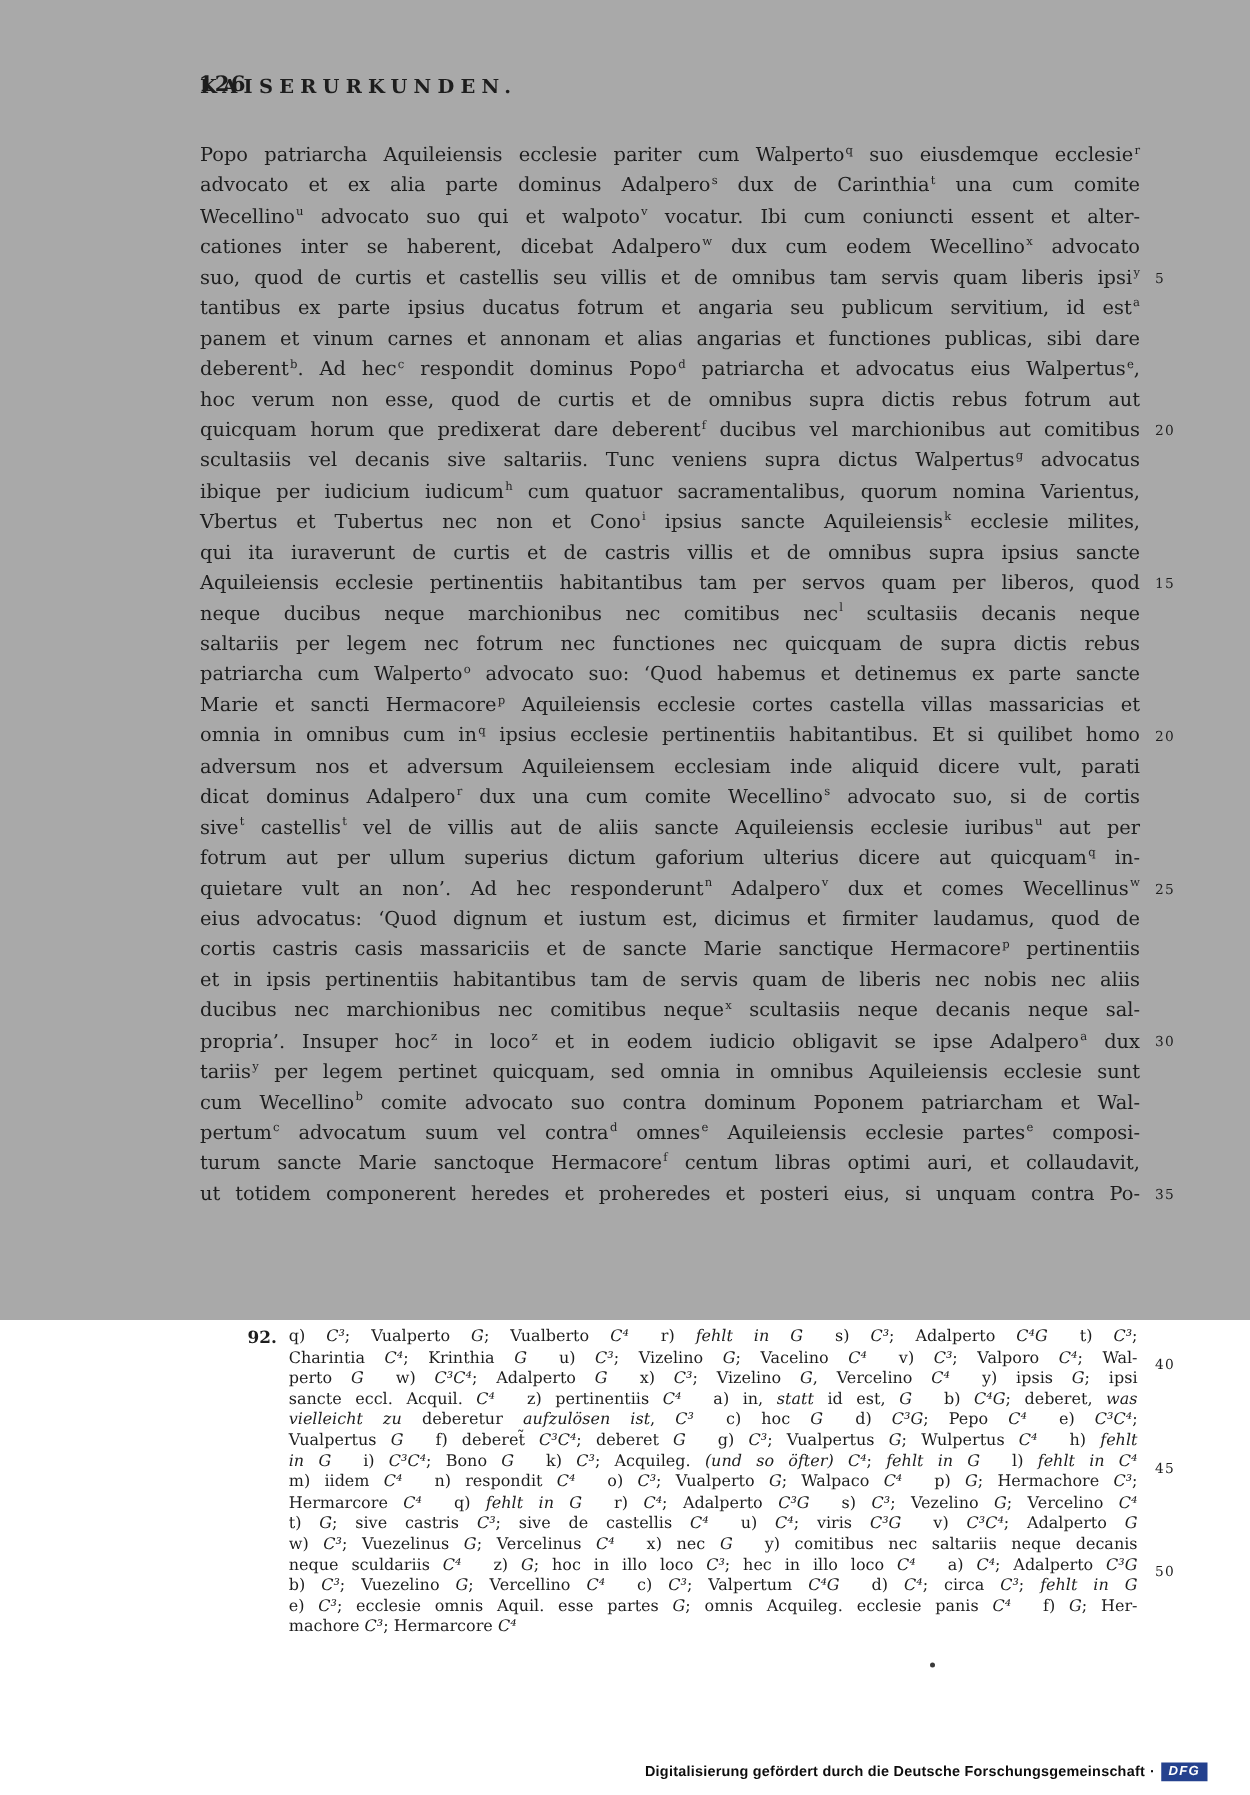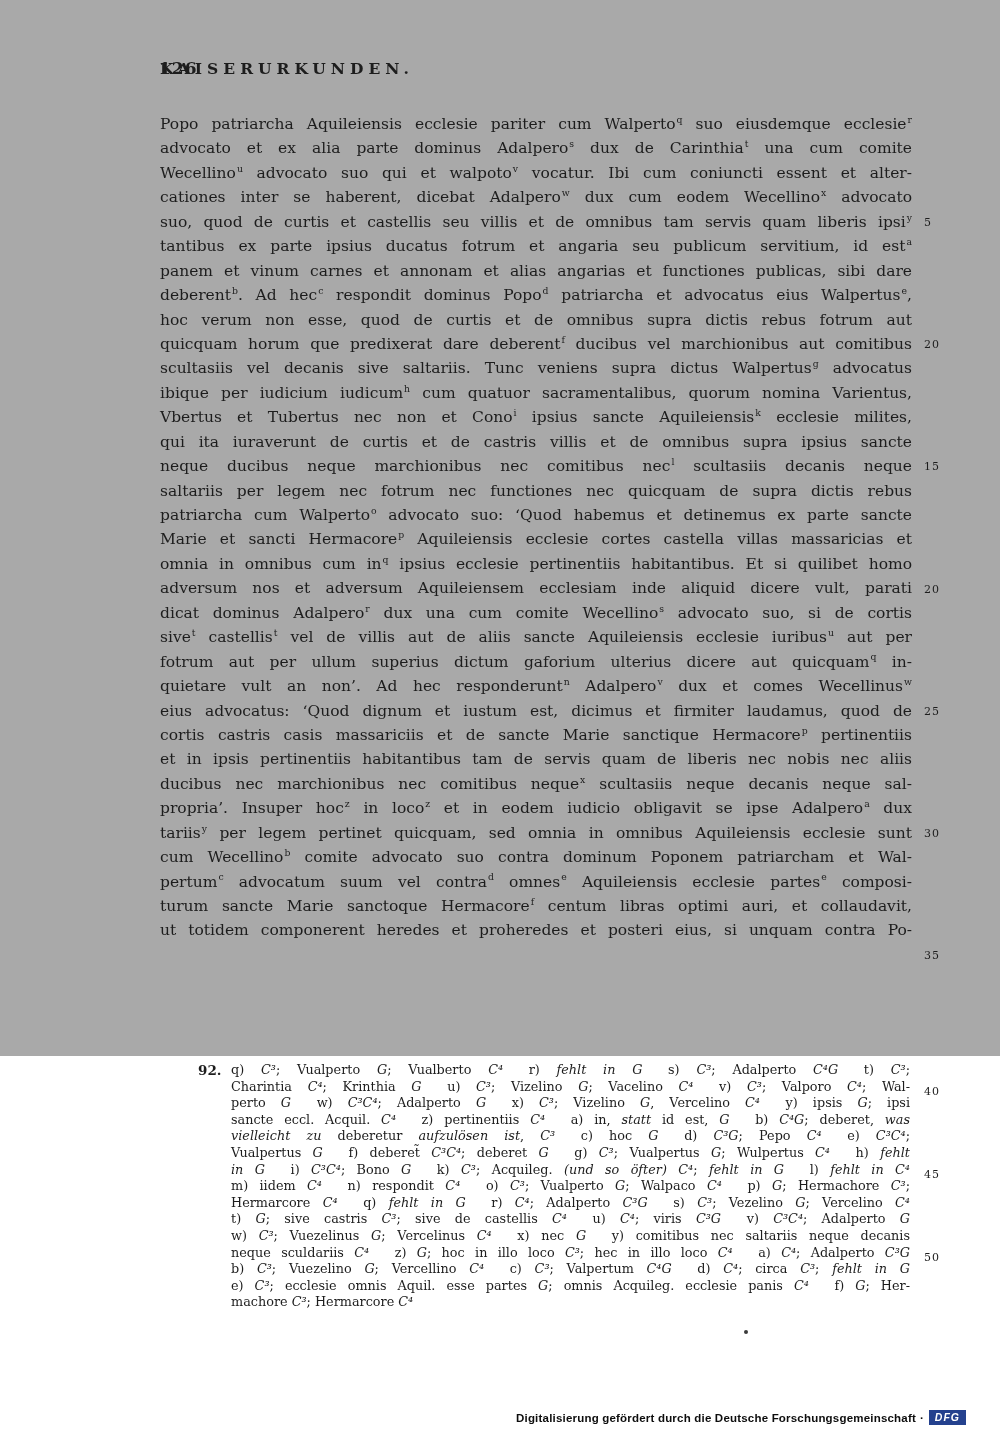--- a/index.html
+++ b/index.html
@@ -87,20 +87,21 @@
       <div class="bline">suo, quod de curtis et castellis seu villis et de omnibus tam servis quam liberis ipsi<sup>y</sup></div>
       <div class="bline">tantibus ex parte ipsius ducatus fotrum et angaria seu publicum servitium, id est<sup>a</sup></div>
       <div class="bline">panem et vinum carnes et annonam et alias angarias et functiones publicas, sibi dare</div>
       <div class="bline">deberent<sup>b</sup>.  Ad hec<sup>c</sup> respondit dominus Popo<sup>d</sup> patriarcha et advocatus eius Walpertus<sup>e</sup>,</div>
       <div class="bline">hoc verum non esse, quod de curtis et de omnibus supra dictis rebus fotrum aut</div>
       <div class="bline">quicquam horum que predixerat dare deberent<sup>f</sup> ducibus vel marchionibus aut comitibus</div>
       <div class="bline">scultasiis vel decanis sive saltariis.  Tunc veniens supra dictus Walpertus<sup>g</sup> advocatus</div>
       <div class="bline">ibique per iudicium iudicum<sup>h</sup> cum quatuor sacramentalibus, quorum nomina Varientus,</div>
       <div class="bline">Vbertus et Tubertus nec non et Cono<sup>i</sup> ipsius sancte Aquileiensis<sup>k</sup> ecclesie milites,</div>
       <div class="bline">qui ita iuraverunt de curtis et de castris villis et de omnibus supra ipsius sancte</div>
+      <div class="bline">Aquileiensis ecclesie pertinentiis habitantibus tam per servos quam per liberos, quod</div>
       <div class="bline">neque ducibus neque marchionibus nec comitibus nec<sup>l</sup> scultasiis decanis neque</div>
       <div class="bline">saltariis per legem nec fotrum nec functiones nec quicquam de supra dictis rebus</div>
       <div class="bline">patriarcha cum Walperto<sup>o</sup> advocato suo: ‘Quod habemus et detinemus ex parte sancte</div>
       <div class="bline">Marie et sancti Hermacore<sup>p</sup> Aquileiensis ecclesie cortes castella villas massaricias et</div>
       <div class="bline">omnia in omnibus cum in<sup>q</sup> ipsius ecclesie pertinentiis habitantibus.  Et si quilibet homo</div>
       <div class="bline">adversum nos et adversum Aquileiensem ecclesiam inde aliquid dicere vult, parati</div>
       <div class="bline">dicat dominus Adalpero<sup>r</sup> dux una cum comite Wecellino<sup>s</sup> advocato suo, si de cortis</div>
       <div class="bline">sive<sup>t</sup> castellis<sup>t</sup> vel de villis aut de aliis sancte Aquileiensis ecclesie iuribus<sup>u</sup> aut per</div>
       <div class="bline">fotrum aut per ullum superius dictum gaforium ulterius dicere aut quicquam<sup>q</sup> in-</div>
       <div class="bline">quietare vult an non’.  Ad hec responderunt<sup>n</sup> Adalpero<sup>v</sup> dux et comes Wecellinus<sup>w</sup></div>

